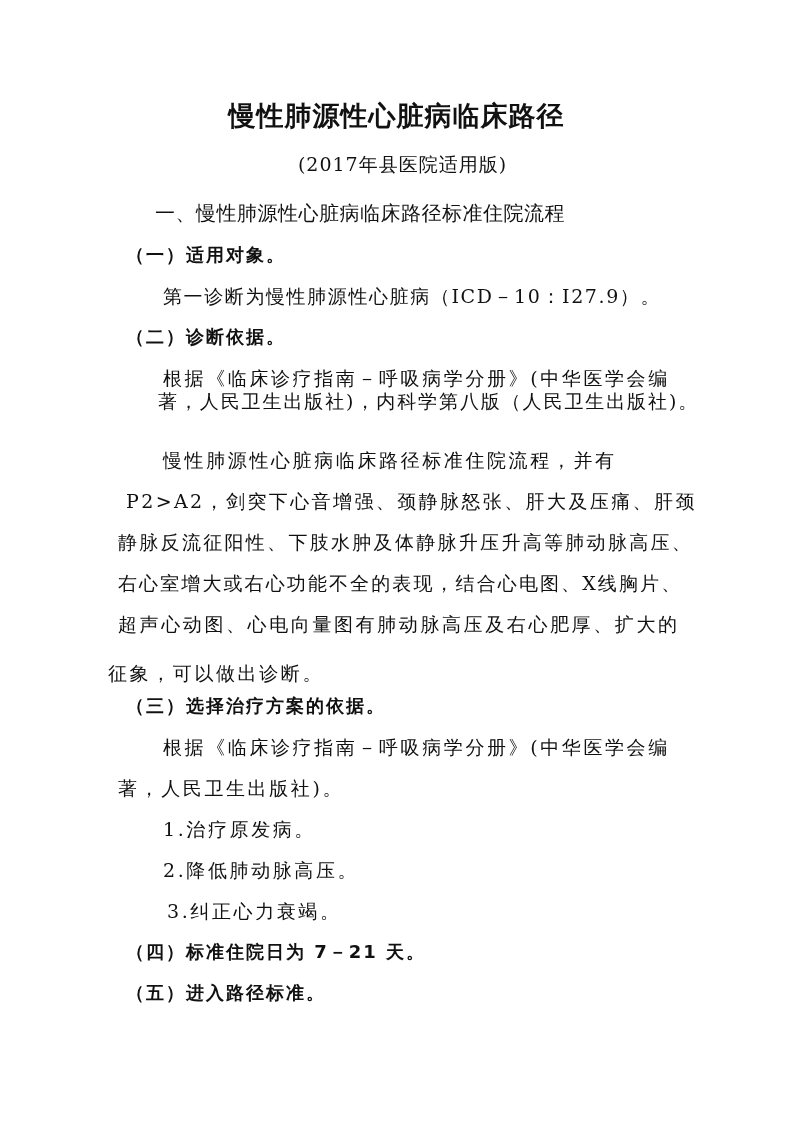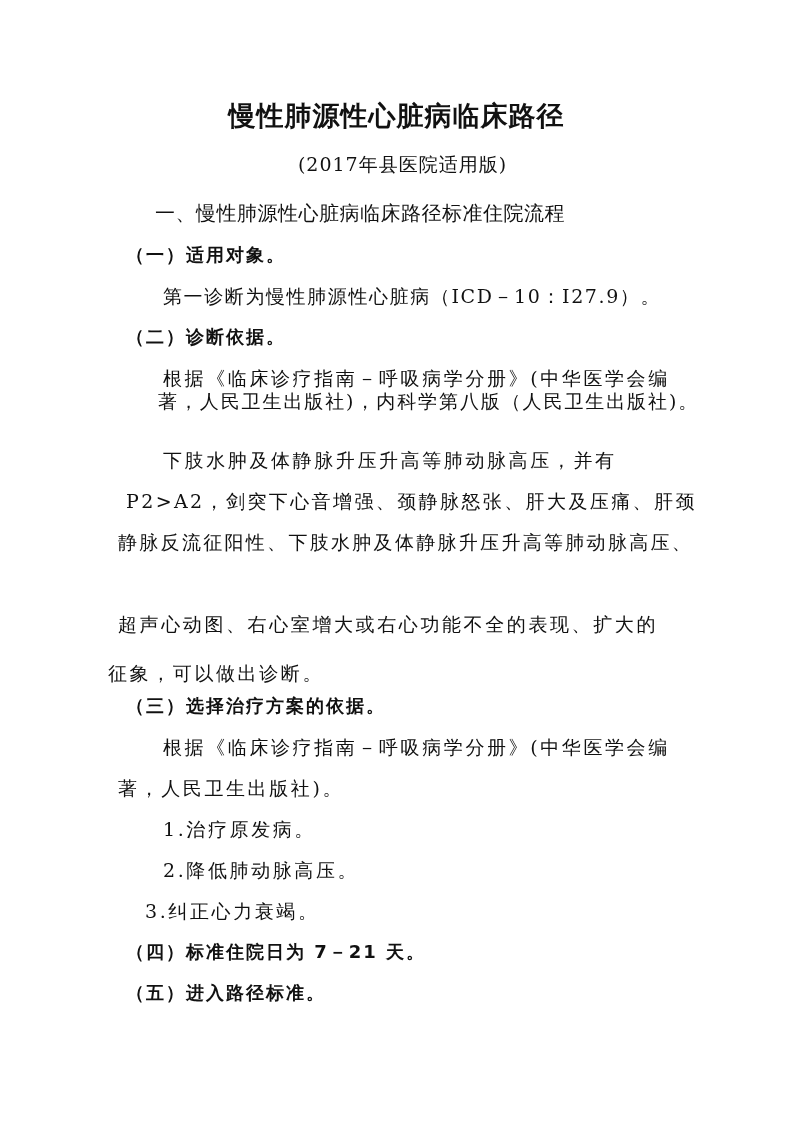--- a/index.html
+++ b/index.html
@@ -30,28 +30,29 @@
 
   <div class="line h1" style="left:118px; top:200px;">一、慢性肺源性心脏病临床路径标准住院流程</div>
 
   <div class="line h2" style="left:126px; top:243px;">（一）适用对象。</div>
   <div class="line" style="left:163px; top:284px; letter-spacing:1.6px;">第一诊断为慢性肺源性心脏病（ICD－10：I27.9）。</div>
 
   <div class="line h2" style="left:126px; top:325px;">（二）诊断依据。</div>
   <div class="line" style="left:163px; top:366px;">根据《临床诊疗指南－呼吸病学分册》(中华医学会编</div>
   <div class="line" style="left:118px; top:389px; letter-spacing:1.9px;margin-left:40px;">著，人民卫生出版社)，内科学第八版（人民卫生出版社)。</div>
 
-  <div class="line" style="left:163px; top:448px;">下肢水肿及体静脉升压升高等肺动脉高压，并有</div>
+  <div class="line" style="left:163px; top:448px;">慢性肺源性心脏病临床路径标准住院流程，并有</div>
   <div class="line" style="left:118px; top:489px; letter-spacing:2.4px;margin-left:8px;">P2&gt;A2，剑突下心音增强、颈静脉怒张、肝大及压痛、肝颈</div>
   <div class="line" style="left:118px; top:530px; letter-spacing:2.3px;">静脉反流征阳性、下肢水肿及体静脉升压升高等肺动脉高压、</div>
-  <div class="line" style="left:118px; top:612px; letter-spacing:2.6px;">超声心动图、右心室增大或右心功能不全的表现、扩大的</div>
+  <div class="line" style="left:118px; top:571px; letter-spacing:2.1px;">右心室增大或右心功能不全的表现，结合心电图、X线胸片、</div>
+  <div class="line" style="left:118px; top:612px; letter-spacing:2.6px;">超声心动图、心电向量图有肺动脉高压及右心肥厚、扩大的</div>
   <div class="line" style="left:108px; top:653px;margin-top:8px;">征象，可以做出诊断。</div>
 
   <div class="line h2" style="left:126px; top:694px;">（三）选择治疗方案的依据。</div>
   <div class="line" style="left:163px; top:735px;">根据《临床诊疗指南－呼吸病学分册》(中华医学会编</div>
   <div class="line" style="left:118px; top:776px;">著，人民卫生出版社)。</div>
   <div class="line" style="left:163px; top:817px;">1.治疗原发病。</div>
   <div class="line" style="left:163px; top:858px;text-align:right;">2.降低肺动脉高压。</div>
-  <div class="line" style="left:145px; top:899px;">3.纠正心力衰竭。</div>
+  <div class="line" style="left:167px; top:899px;">3.纠正心力衰竭。</div>
 
   <div class="line h2" style="left:126px; top:940px;">（四）标准住院日为 7－21 天。</div>
   <div class="line h2" style="left:126px; top:981px;">（五）进入路径标准。</div>
 </div>
 
 </body></html>

